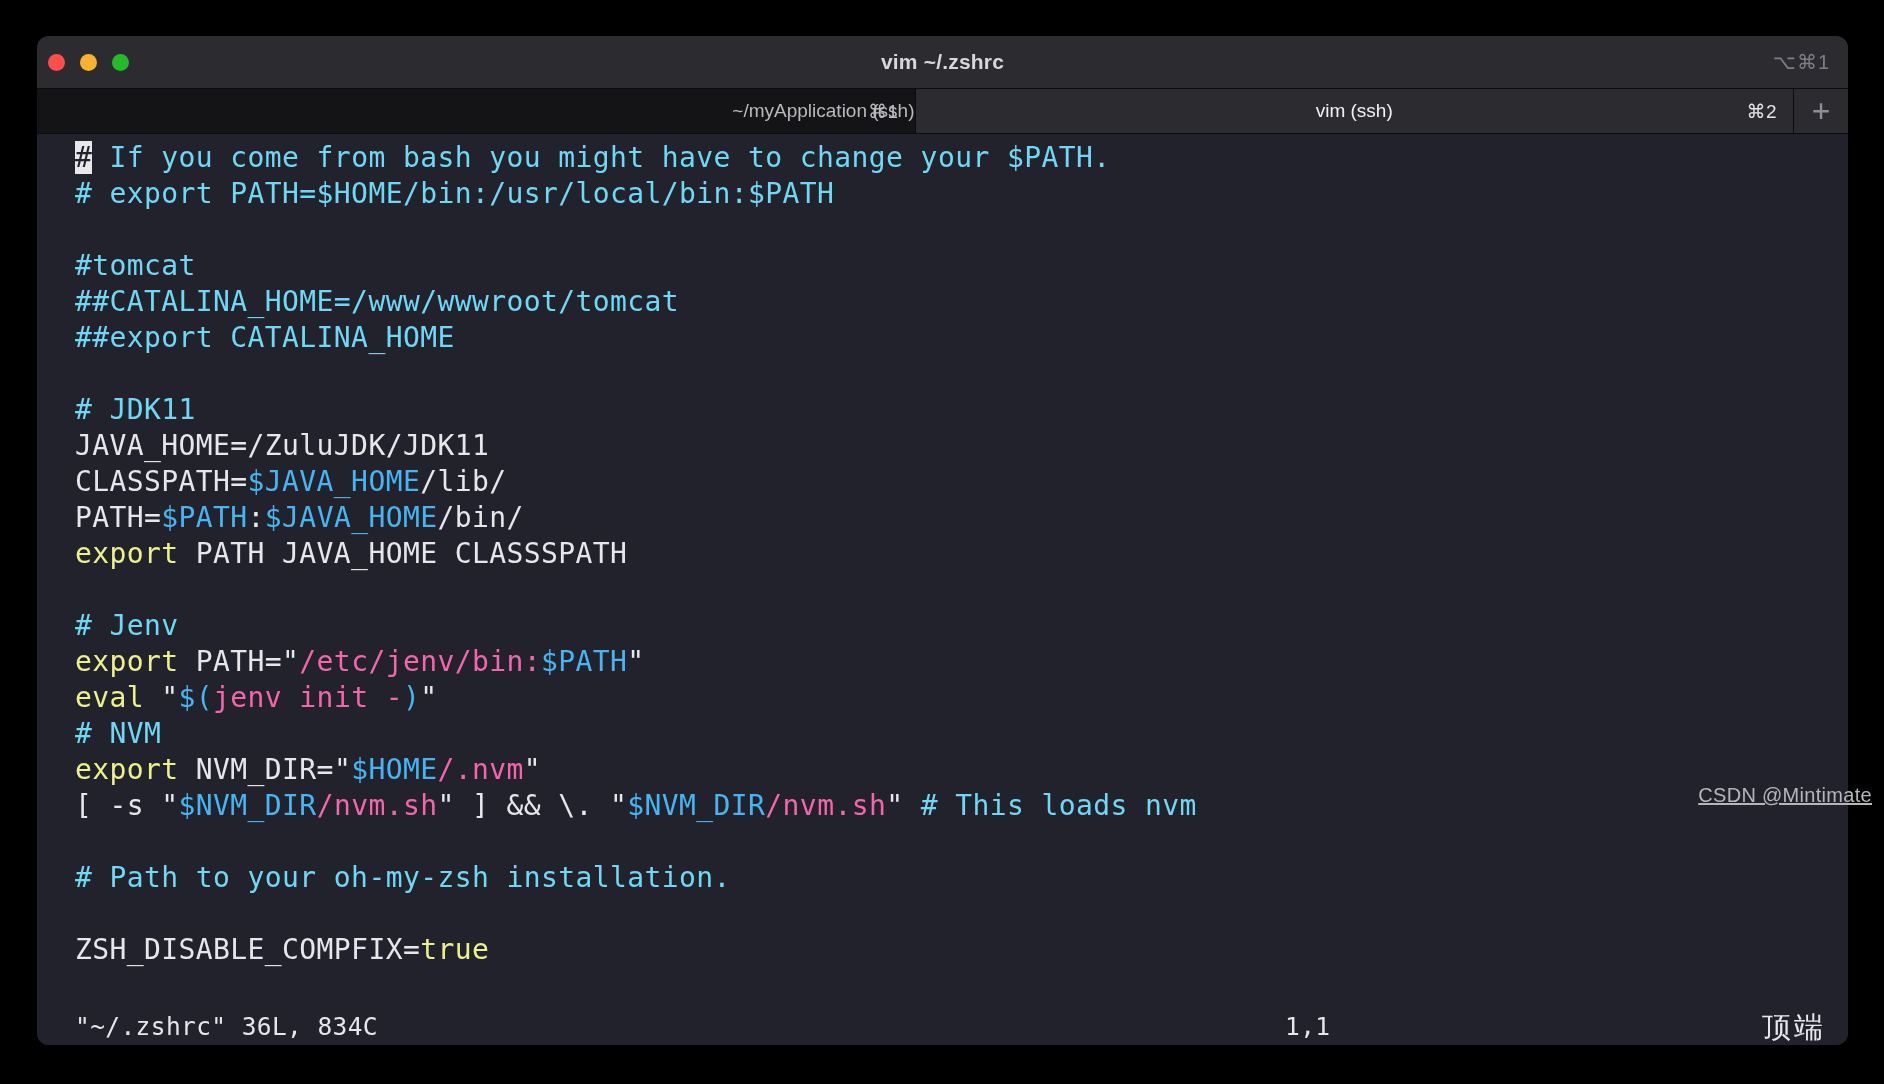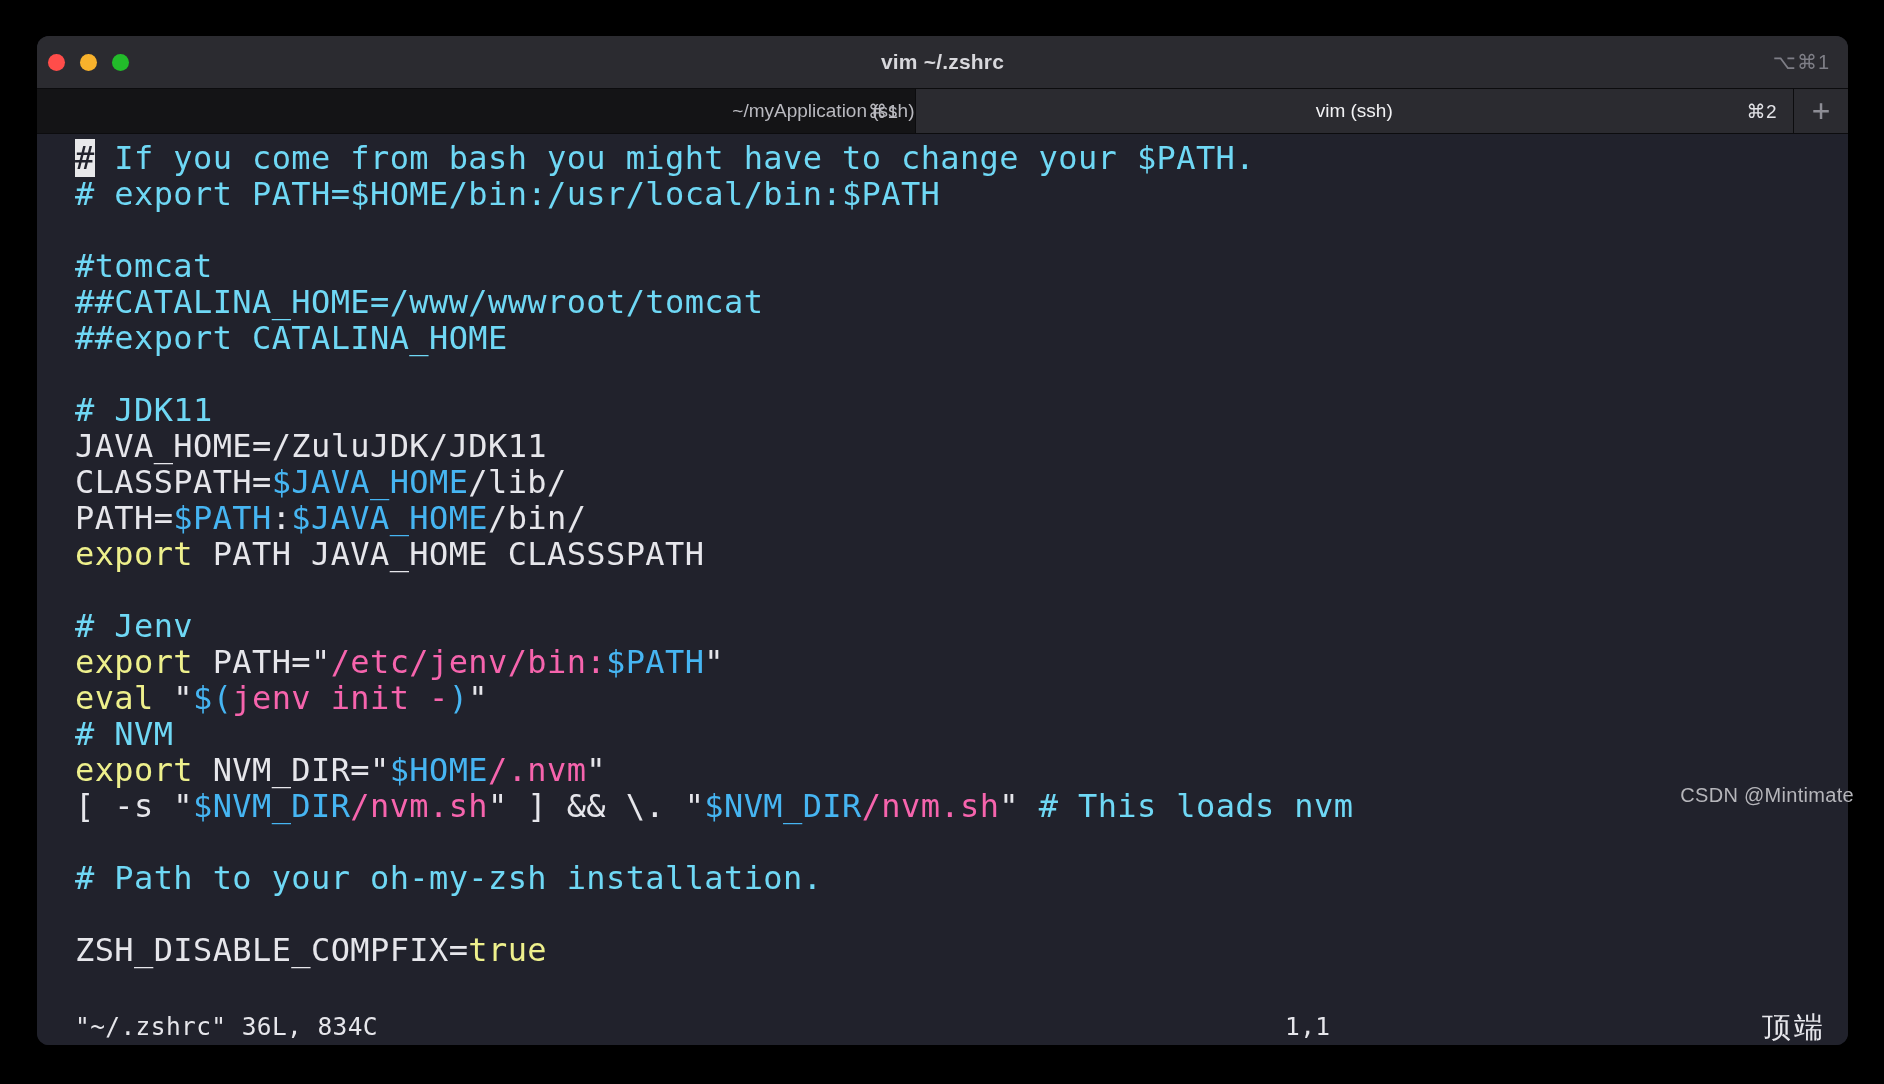--- a/index.html
+++ b/index.html
@@ -90,21 +90,21 @@
     position:relative;
     background:#21222c;
     padding:6px 0 0 0;
     overflow:hidden;
   }
   .line {
     height:36px;
     line-height:36px;
     padding-left:38px;
     font-family:"DejaVu Sans Mono", monospace;
-    font-size:32px;
+    font-size:28px;
     white-space:pre;
     color:#e6e6eb;
     letter-spacing:0.4px;
   }
   .c-comment { color:#6fd8f5; }
   .c-var     { color:#46b5f2; }
   .c-kw      { color:#eef08c; }
   .c-str     { color:#f664ad; }
   .c-plain   { color:#e6e6eb; }
   .c-punct   { color:#e6e6eb; }
@@ -126,25 +126,26 @@
   .sl-pos  { position:absolute; left:1248px; white-space:pre; }
   .sl-state{
     position:absolute; right:22px;
     font-family:"DejaVu Sans", sans-serif;
     font-size:29px; letter-spacing:3px;
   }
 
   
   .watermark {
     position:absolute;
-    right:30px; bottom:12px;
+    right:12px; bottom:12px;
     font-family:"Liberation Sans", sans-serif;
     font-size:20px;
     color:#b6b6bb;
     letter-spacing:0.3px;
+    text-decoration:underline;
   }
 </style>
 </head>
 <body>
 
 <div id="root">
 
   <div class="window">
 
     <div class="titlebar">

